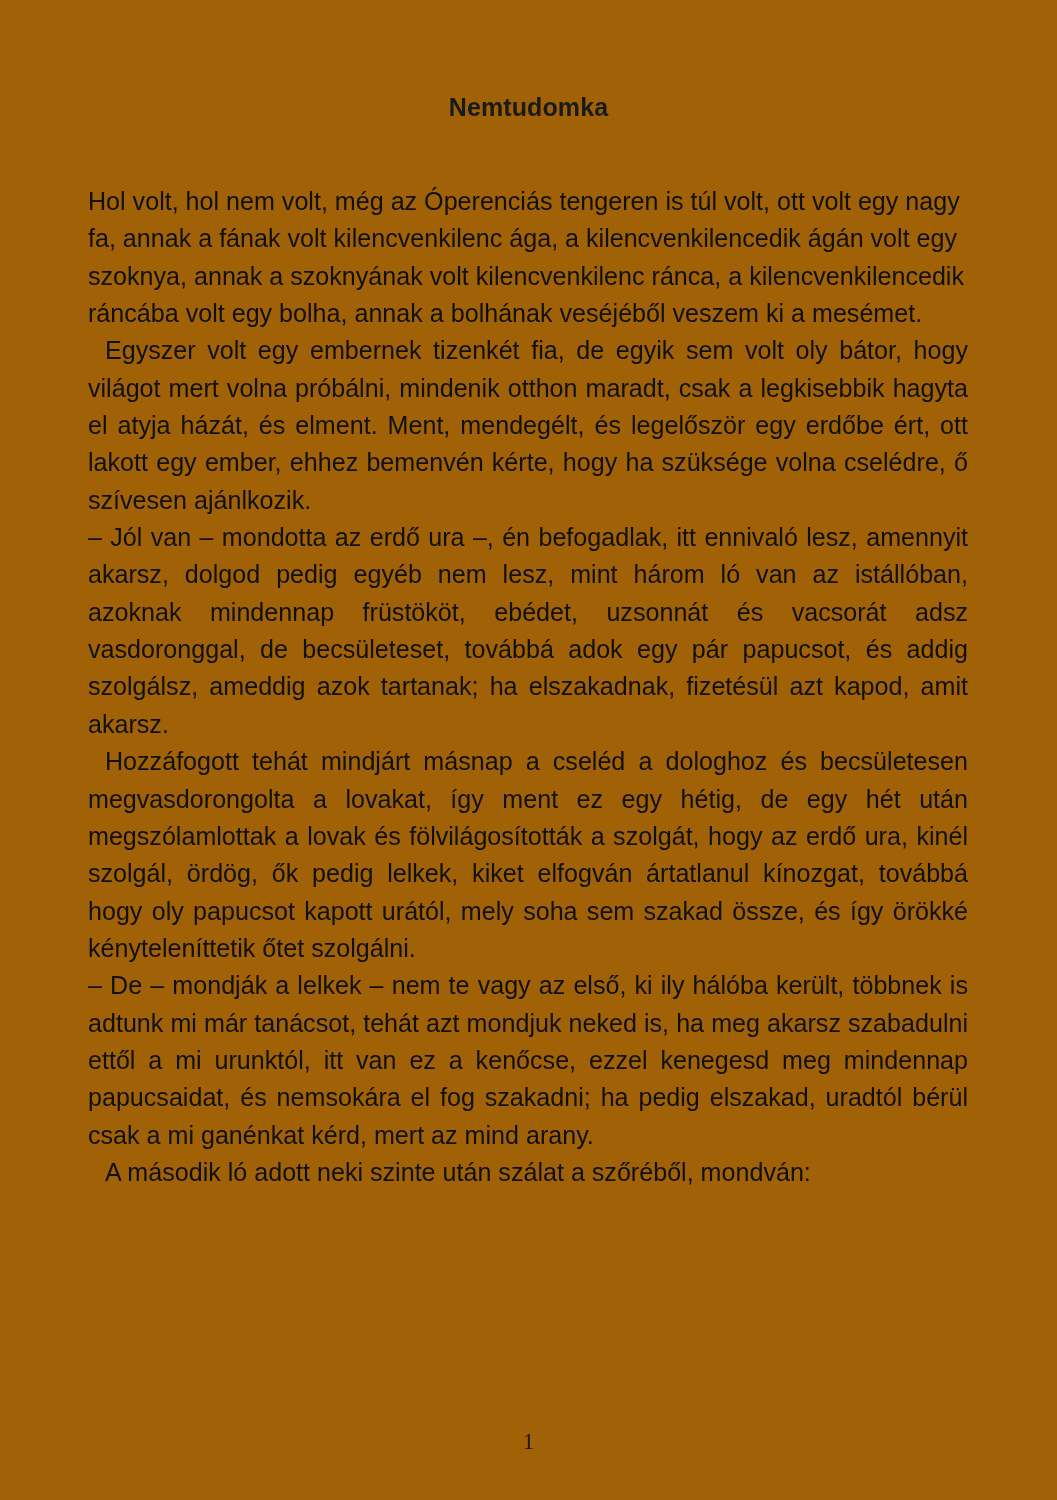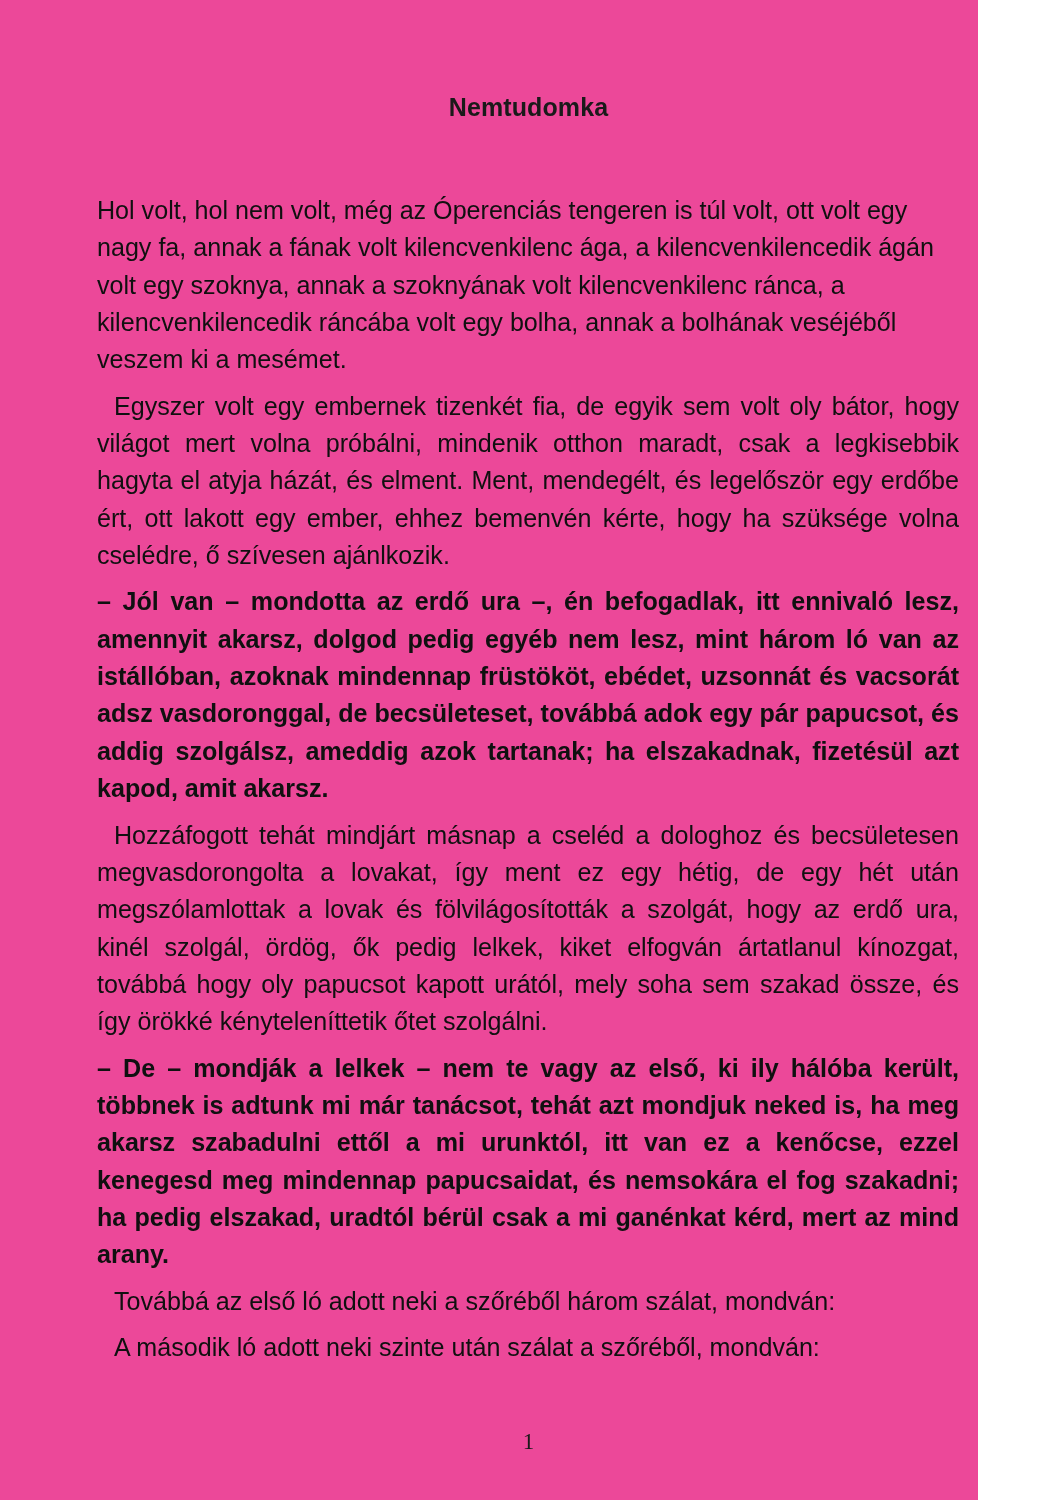--- a/index.html
+++ b/index.html
@@ -2,23 +2,23 @@
 <html><head>
 <meta charset="utf-8">
 <style>
   html, body {
     margin: 0;
     padding: 0;
     background: #ffffff;
   }
   .page {
     position: relative;
-    width: 978px;
+    width: 1057px;
     height: 1500px;
-    background: #ec4899;
+    background: #a16207;
     overflow: hidden;
     box-sizing: border-box;
   }
   .doc-title {
     position: absolute;
     left: 0;
     top: 92px;
     width: 1057px;
     text-align: center;
     font-family: "Liberation Sans", "DejaVu Sans", sans-serif;
@@ -33,37 +33,36 @@
     left: 88px;
     top: 183px;
     width: 880px;
     font-family: "Liberation Sans", "DejaVu Sans", sans-serif;
     font-size: 25.1px;
     line-height: 37.35px;
     color: #101010;
     -webkit-font-smoothing: antialiased;
   }
   .para {
-    margin: 9px;
+    margin: 0;
     padding: 0;
     text-align: justify;
     text-justify: inter-word;
     text-indent: 0;
     word-spacing: 0px;
     hyphens: none;
   }
   .para.align-left {
     text-align: left;
   }
   .para.indent {
     text-indent: 17px;
   }
   .para.hang {
     text-indent: 0;
-    font-weight: bold;
   }
   .page-number {
     position: absolute;
     left: 0;
     top: 1428px;
     width: 1057px;
     text-align: center;
     font-family: "Liberation Serif", "DejaVu Serif", serif;
     font-size: 23px;
     line-height: 28px;
@@ -82,21 +81,20 @@
     <p class="para align-left">Hol volt, hol nem volt, még az Óperenciás tengeren is túl volt, ott volt egy nagy fa, annak a fának volt kilencvenkilenc ága, a kilencvenkilencedik ágán volt egy szoknya, annak a szoknyának volt kilencvenkilenc ránca, a kilencvenkilencedik ráncába volt egy bolha, annak a bolhának veséjéből veszem ki a mesémet.</p>
 
     <p class="para indent">Egyszer volt egy embernek tizenkét fia, de egyik sem volt oly bátor, hogy világot mert volna próbálni, mindenik otthon maradt, csak a legkisebbik hagyta el atyja házát, és elment. Ment, mendegélt, és legelőször egy erdőbe ért, ott lakott egy ember, ehhez bemenvén kérte, hogy ha szüksége volna cselédre, ő szívesen ajánlkozik.</p>
 
     <p class="para hang">– Jól van – mondotta az erdő ura –, én befogadlak, itt ennivaló lesz, amennyit akarsz, dolgod pedig egyéb nem lesz, mint három ló van az istállóban, azoknak mindennap früstököt, ebédet, uzsonnát és vacsorát adsz vasdoronggal, de becsületeset, továbbá adok egy pár papucsot, és addig szolgálsz, ameddig azok tartanak; ha elszakadnak, fizetésül azt kapod, amit akarsz.</p>
 
     <p class="para indent">Hozzáfogott tehát mindjárt másnap a cseléd a dologhoz és becsületesen megvasdorongolta a lovakat, így ment ez egy hétig, de egy hét után megszólamlottak a lovak és fölvilágosították a szolgát, hogy az erdő ura, kinél szolgál, ördög, ők pedig lelkek, kiket elfogván ártatlanul kínozgat, továbbá hogy oly papucsot kapott urától, mely soha sem szakad össze, és így örökké kényteleníttetik őtet szolgálni.</p>
 
     <p class="para hang">– De – mondják a lelkek – nem te vagy az első, ki ily hálóba került, többnek is adtunk mi már tanácsot, tehát azt mondjuk neked is, ha meg akarsz szabadulni ettől a mi urunktól, itt van ez a kenőcse, ezzel kenegesd meg mindennap papucsaidat, és nemsokára el fog szakadni; ha pedig elszakad, uradtól bérül csak a mi ganénkat kérd, mert az mind arany.</p>
 
-    <p class="para indent">Továbbá az első ló adott neki a szőréből három szálat, mondván:</p>
 
 
     <p class="para indent">A második ló adott neki szinte után szálat a szőréből, mondván:</p>
 
   </div>
 
   <div class="page-number">1</div>
 
 </div>
 

